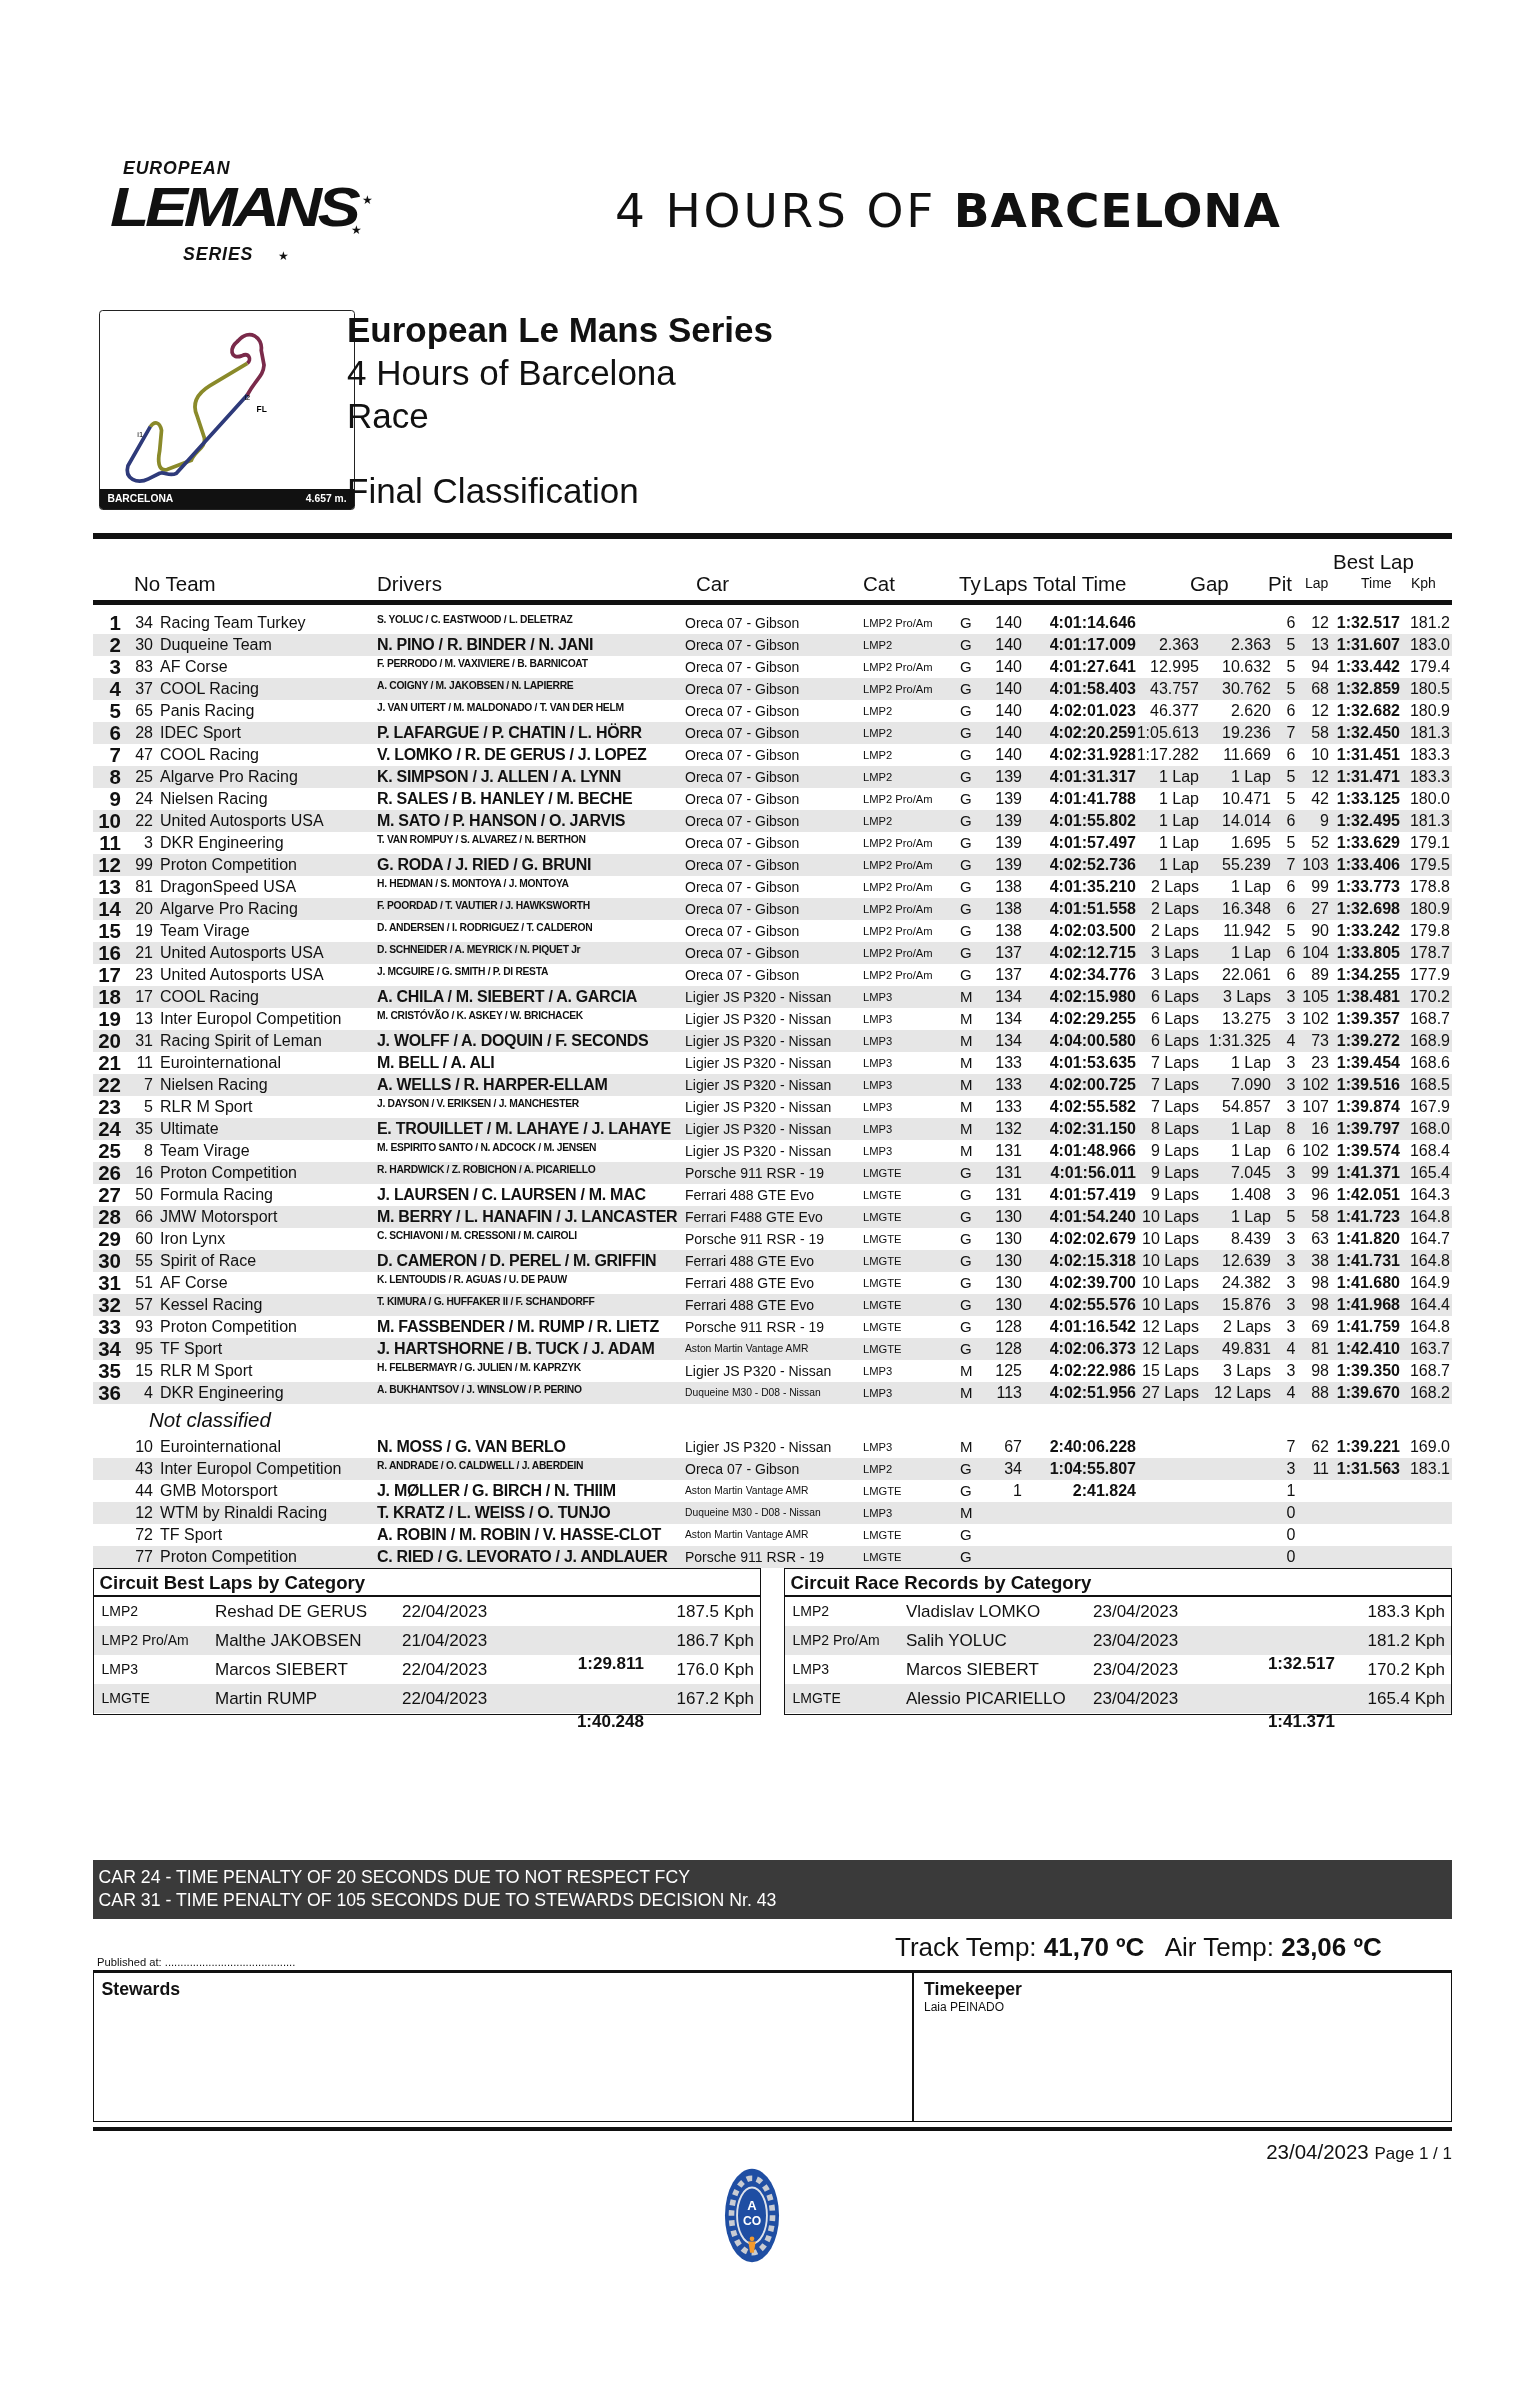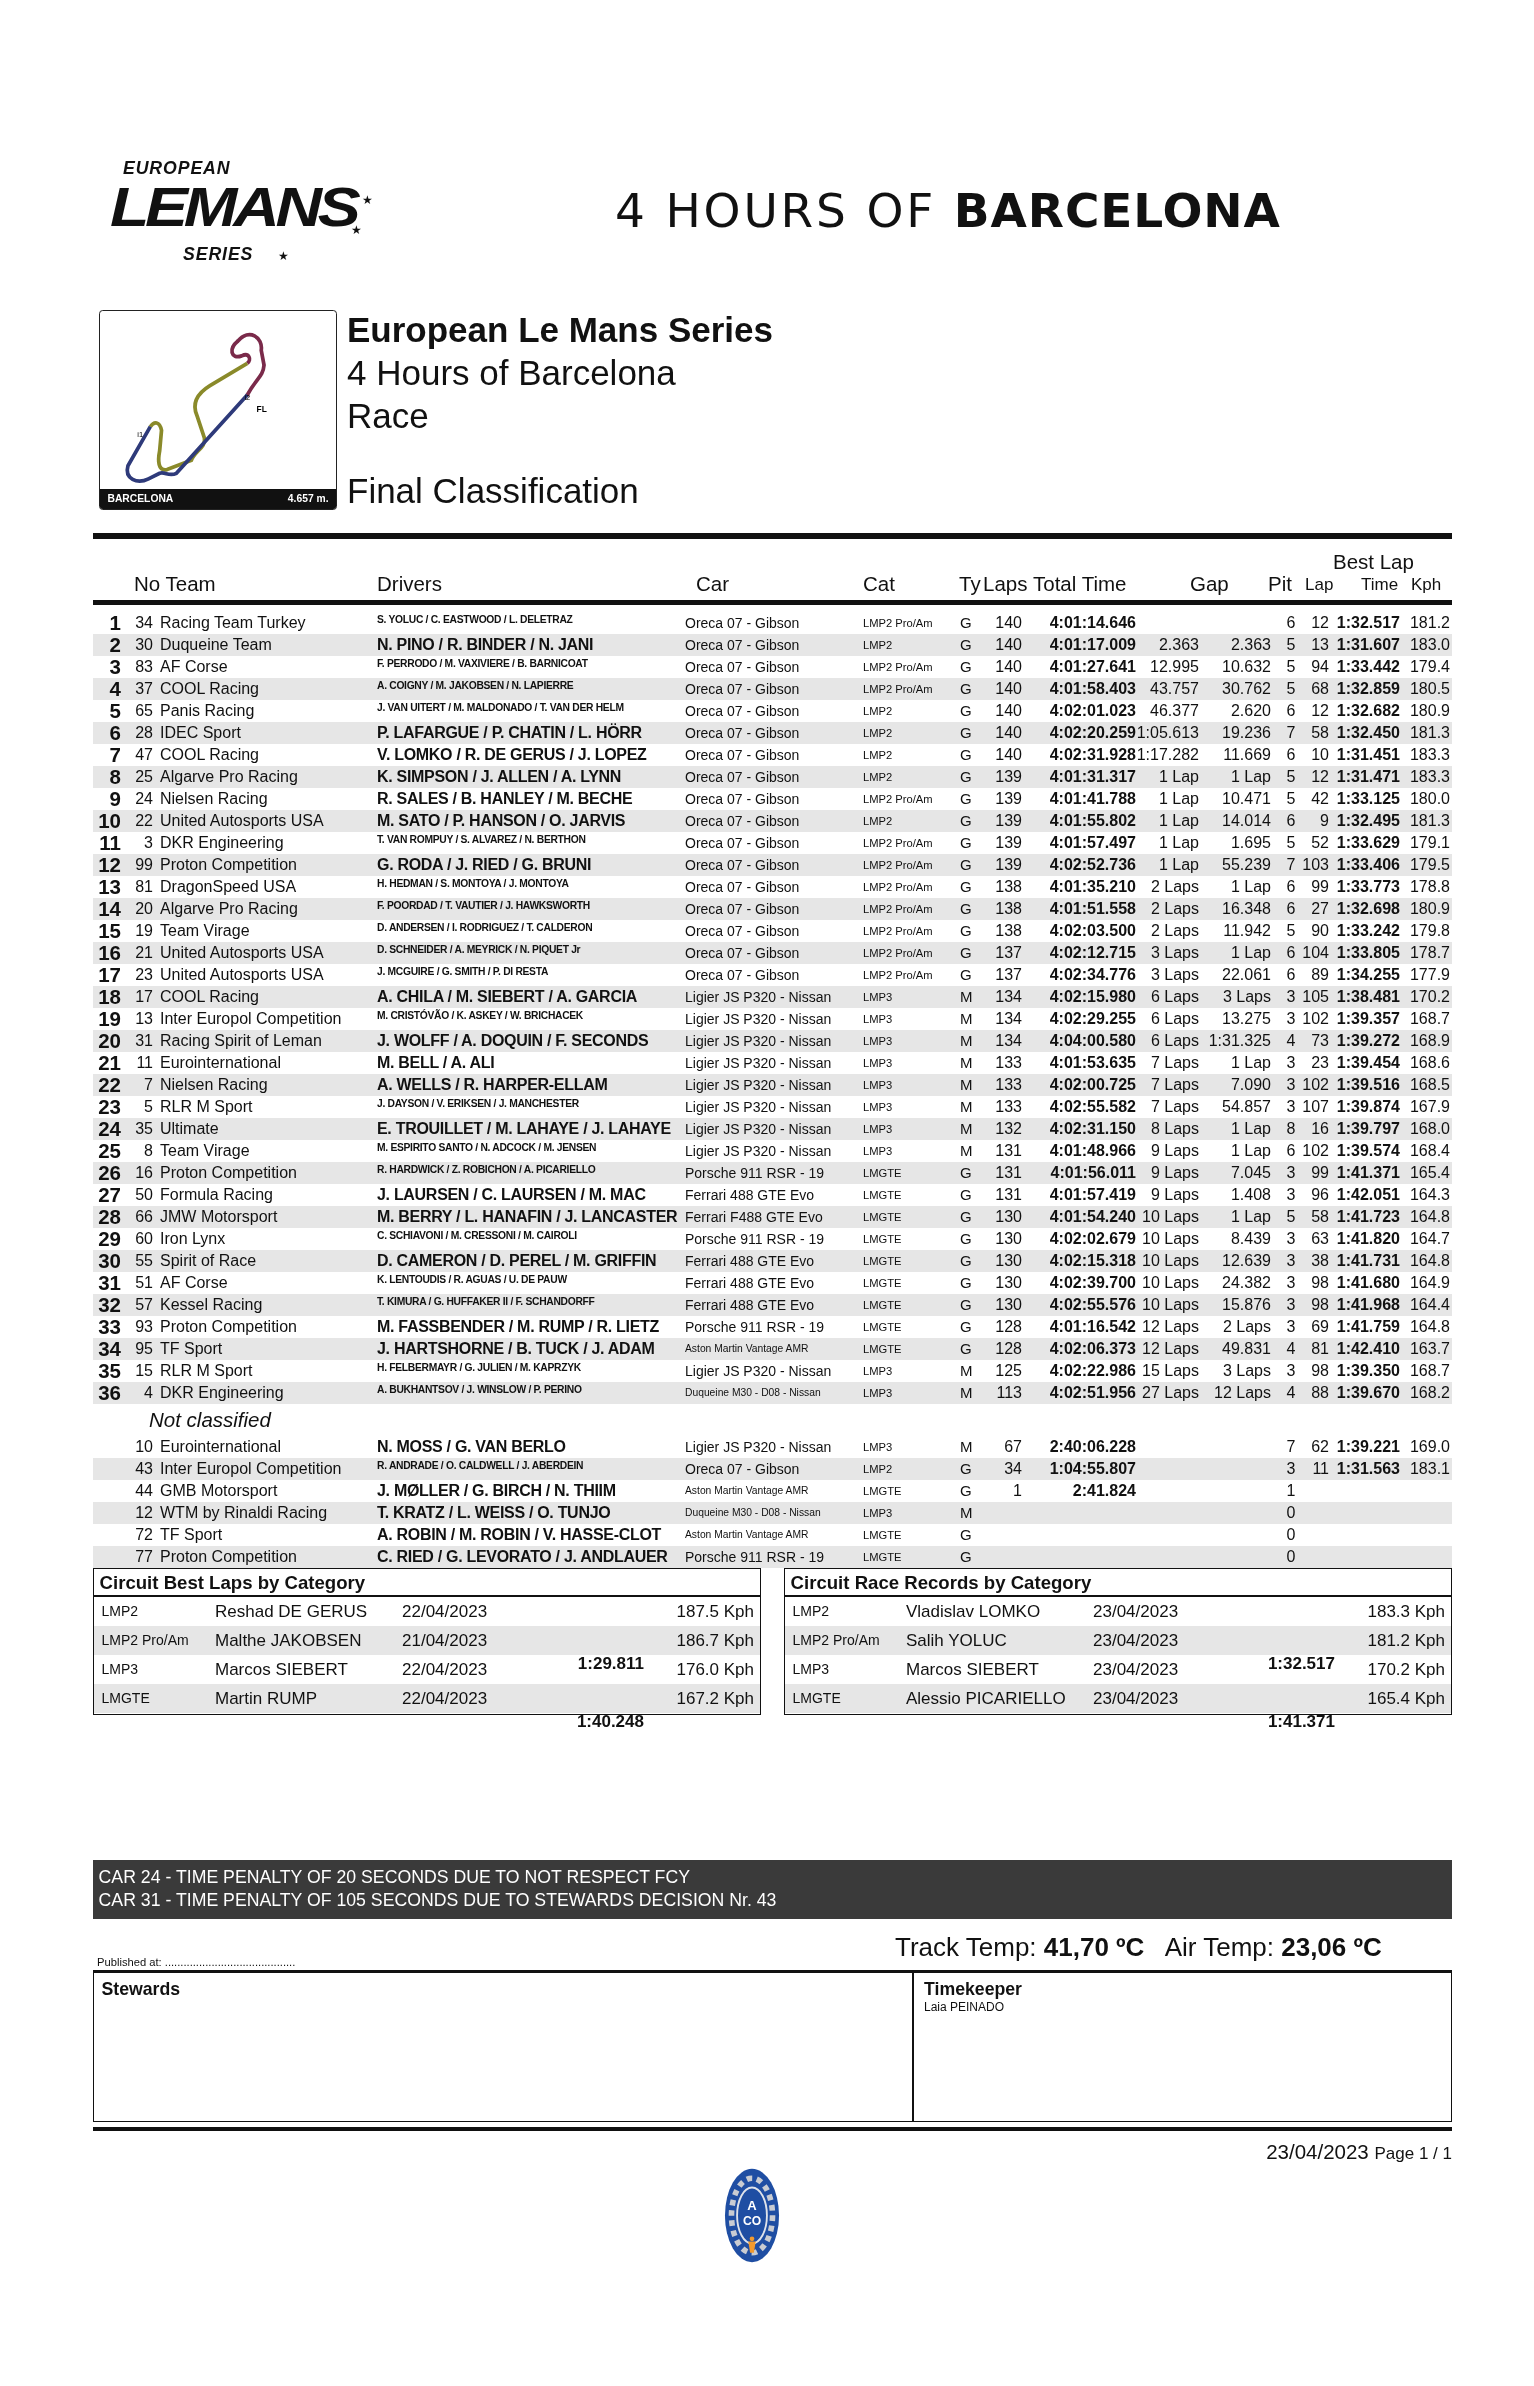--- a/index.html
+++ b/index.html
@@ -8,37 +8,37 @@
 
   
   .logo { position: absolute; left: 110px; top: 158px; width: 289px; height: 112px; }
   .logo .eu { position: absolute; left: 13px; top: 0; font-size: 17.7px; font-style: italic; font-weight: bold; letter-spacing: 0.9px; }
   .logo .lm { position: absolute; left: 0; top: 20.5px; font-size: 56px; font-weight: 900; font-style: italic; letter-spacing: -3.7px; transform: scaleX(1.15); transform-origin: left; line-height: 56px; }
   .logo .series { position: absolute; left: 73px; top: 86px; font-size: 17.7px; font-style: italic; font-weight: bold; letter-spacing: 0.9px; }
   .logo .star { position: absolute; font-size: 12px; }
   .event-title { position: absolute; left: 615px; top: 183px; font-size: 47px; letter-spacing: 2.8px; font-family: "DejaVu Sans", sans-serif; font-weight: normal; }
   .event-title b { font-weight: 900; letter-spacing: 0.9px; }
 
-  .track-box { position: absolute; left: 99px; top: 310px; width: 238px; height: 200px; border: 1.9px solid #222; border-radius: 3.7px; overflow: hidden; }
+  .track-box { position: absolute; left: 99px; top: 310px; width: 256px; height: 200px; border: 1.9px solid #222; border-radius: 3.7px; overflow: hidden; }
   .track-box svg { position: absolute; left: 0; top: 0; }
   .track-foot { position: absolute; left: 0; bottom: 0; width: 100%; height: 20.5px; background: #111; color: #fff; font-size: 10.3px; font-weight: bold; display: flex; justify-content: space-between; align-items: center; padding: 0 7.5px; }
 
   .titles { position: absolute; left: 347px; top: 308px; }
   .titles .t1 { font-size: 35px; font-weight: bold; line-height: 43px; }
   .titles .t2 { font-size: 35px; line-height: 43px; }
   .titles .t3 { font-size: 35px; line-height: 43px; }
   .titles .t4 { font-size: 35px; line-height: 43px; margin-top: 32px; }
 
   .thick-rule { position: absolute; left: 93px; width: 1359px; height: 5.6px; background: #111; }
 
   
   .results { position: absolute; left: 93px; top: 544px; width: 1359px; }
   .hdr { position: relative; height: 56px; }
   .hdr span { position: absolute; font-size: 20.5px; }
-  .hdr .sm { font-size: 17px; }
+  .hdr .sm { font-size: 14px; }
   .row { position: relative; height: 22px; font-size: 16px; line-height: 22.4px; white-space: nowrap; }
   .row.alt { background: #e6e6e6; }
   .row span { position: absolute; top: 0; }
   .c-pos { left: 0; width: 28px; text-align: right; font-size: 20.5px; font-weight: bold; }
   .c-no { left: 34px; width: 26px; text-align: right; }
   .c-team { left: 67px; }
   .c-drv { left: 284px; font-weight: bold; font-size: 16px; letter-spacing: -0.3px; }
   .c-drv.small { font-size: 10.3px; top: -2.8px !important; }
   .c-car { left: 592px; font-size: 14px; }
   .c-car.small { font-size: 10.3px; }

